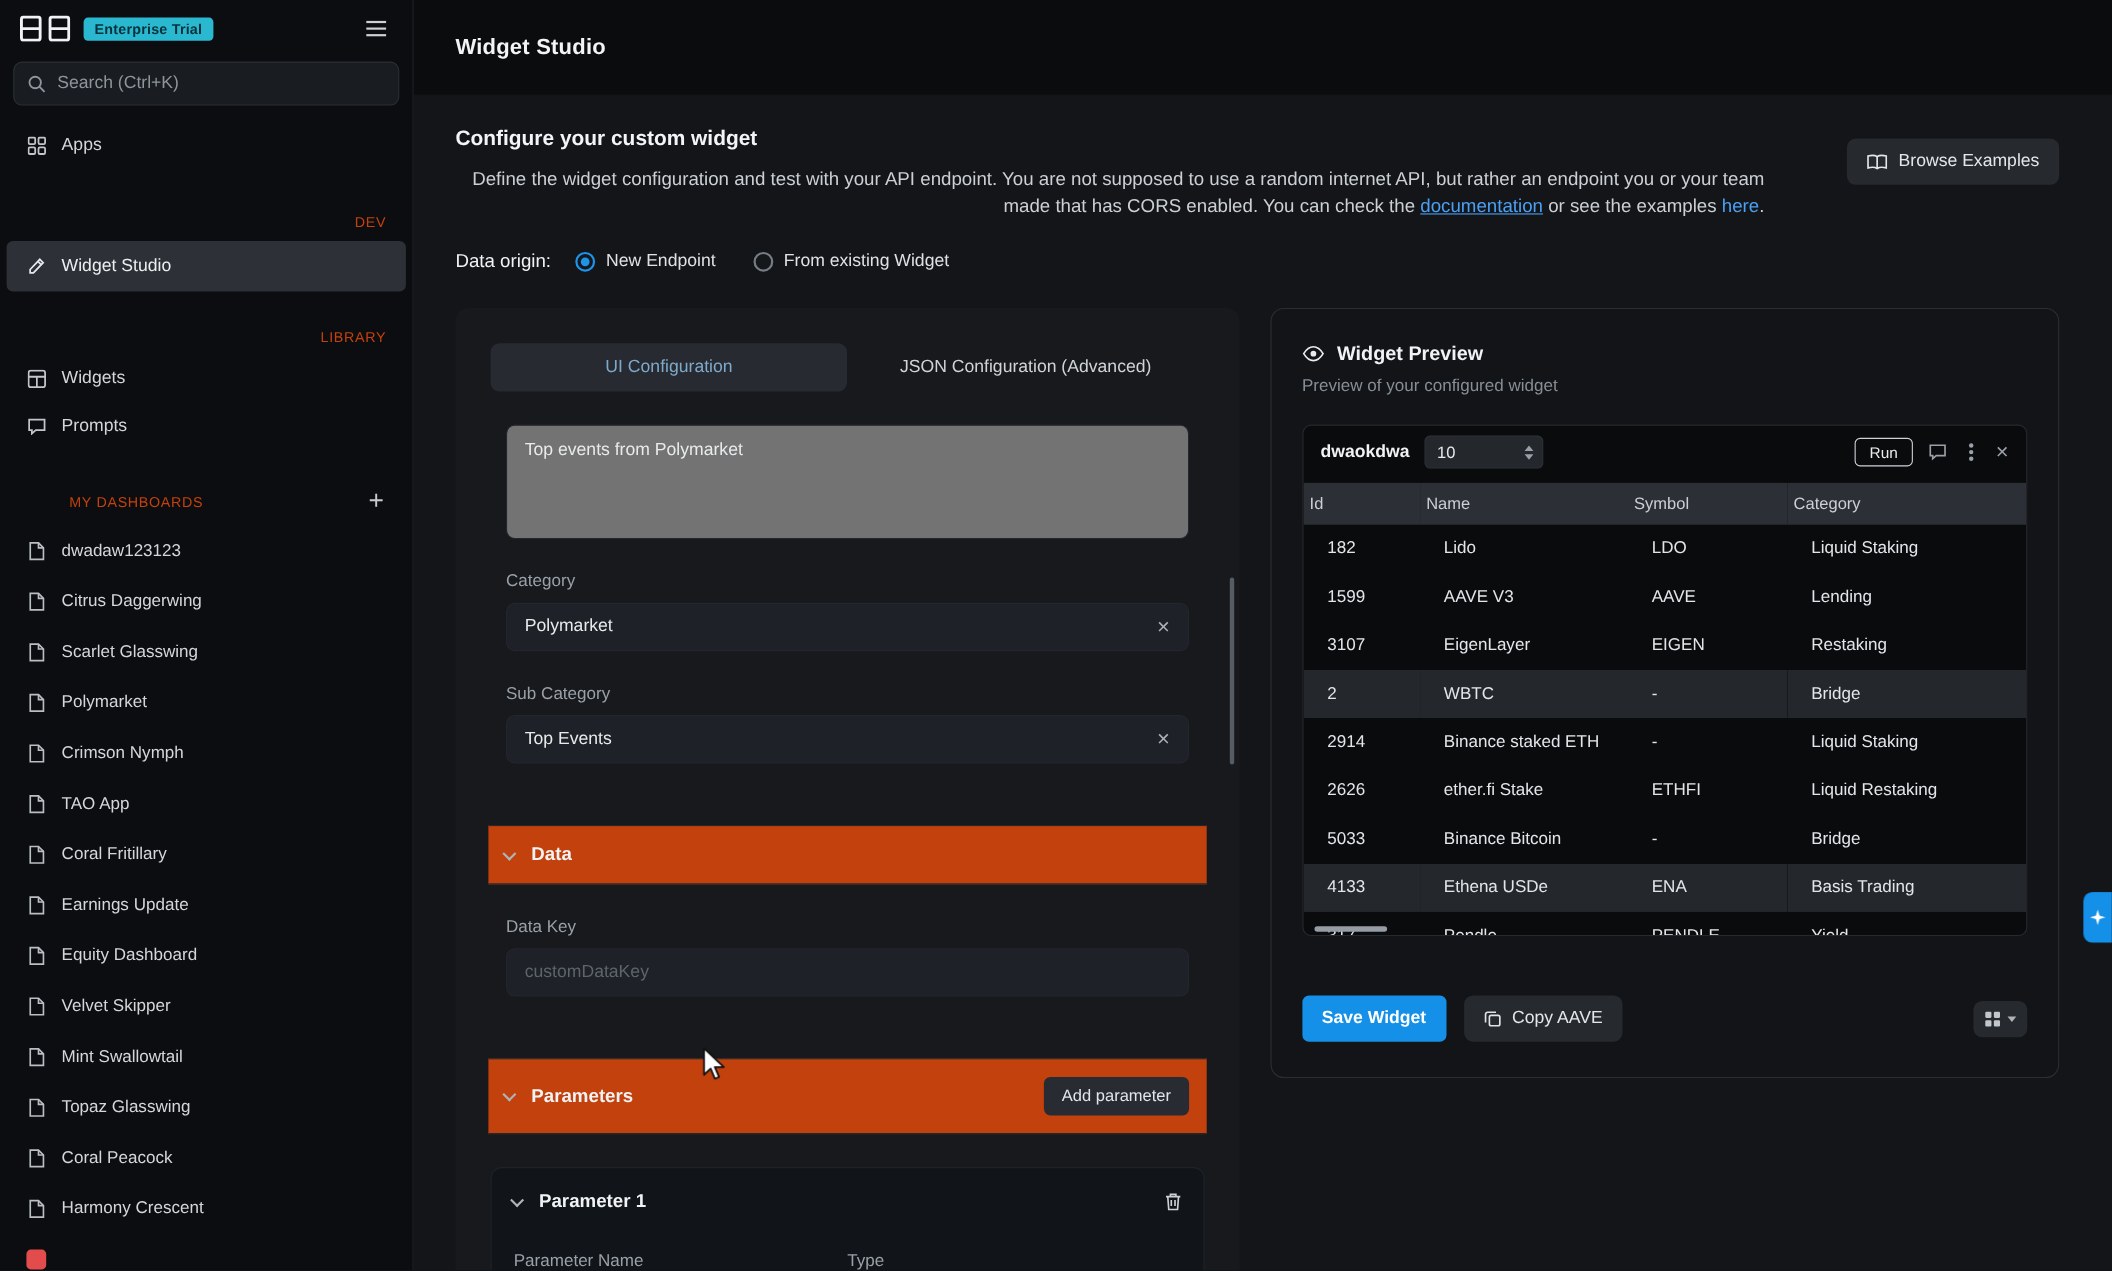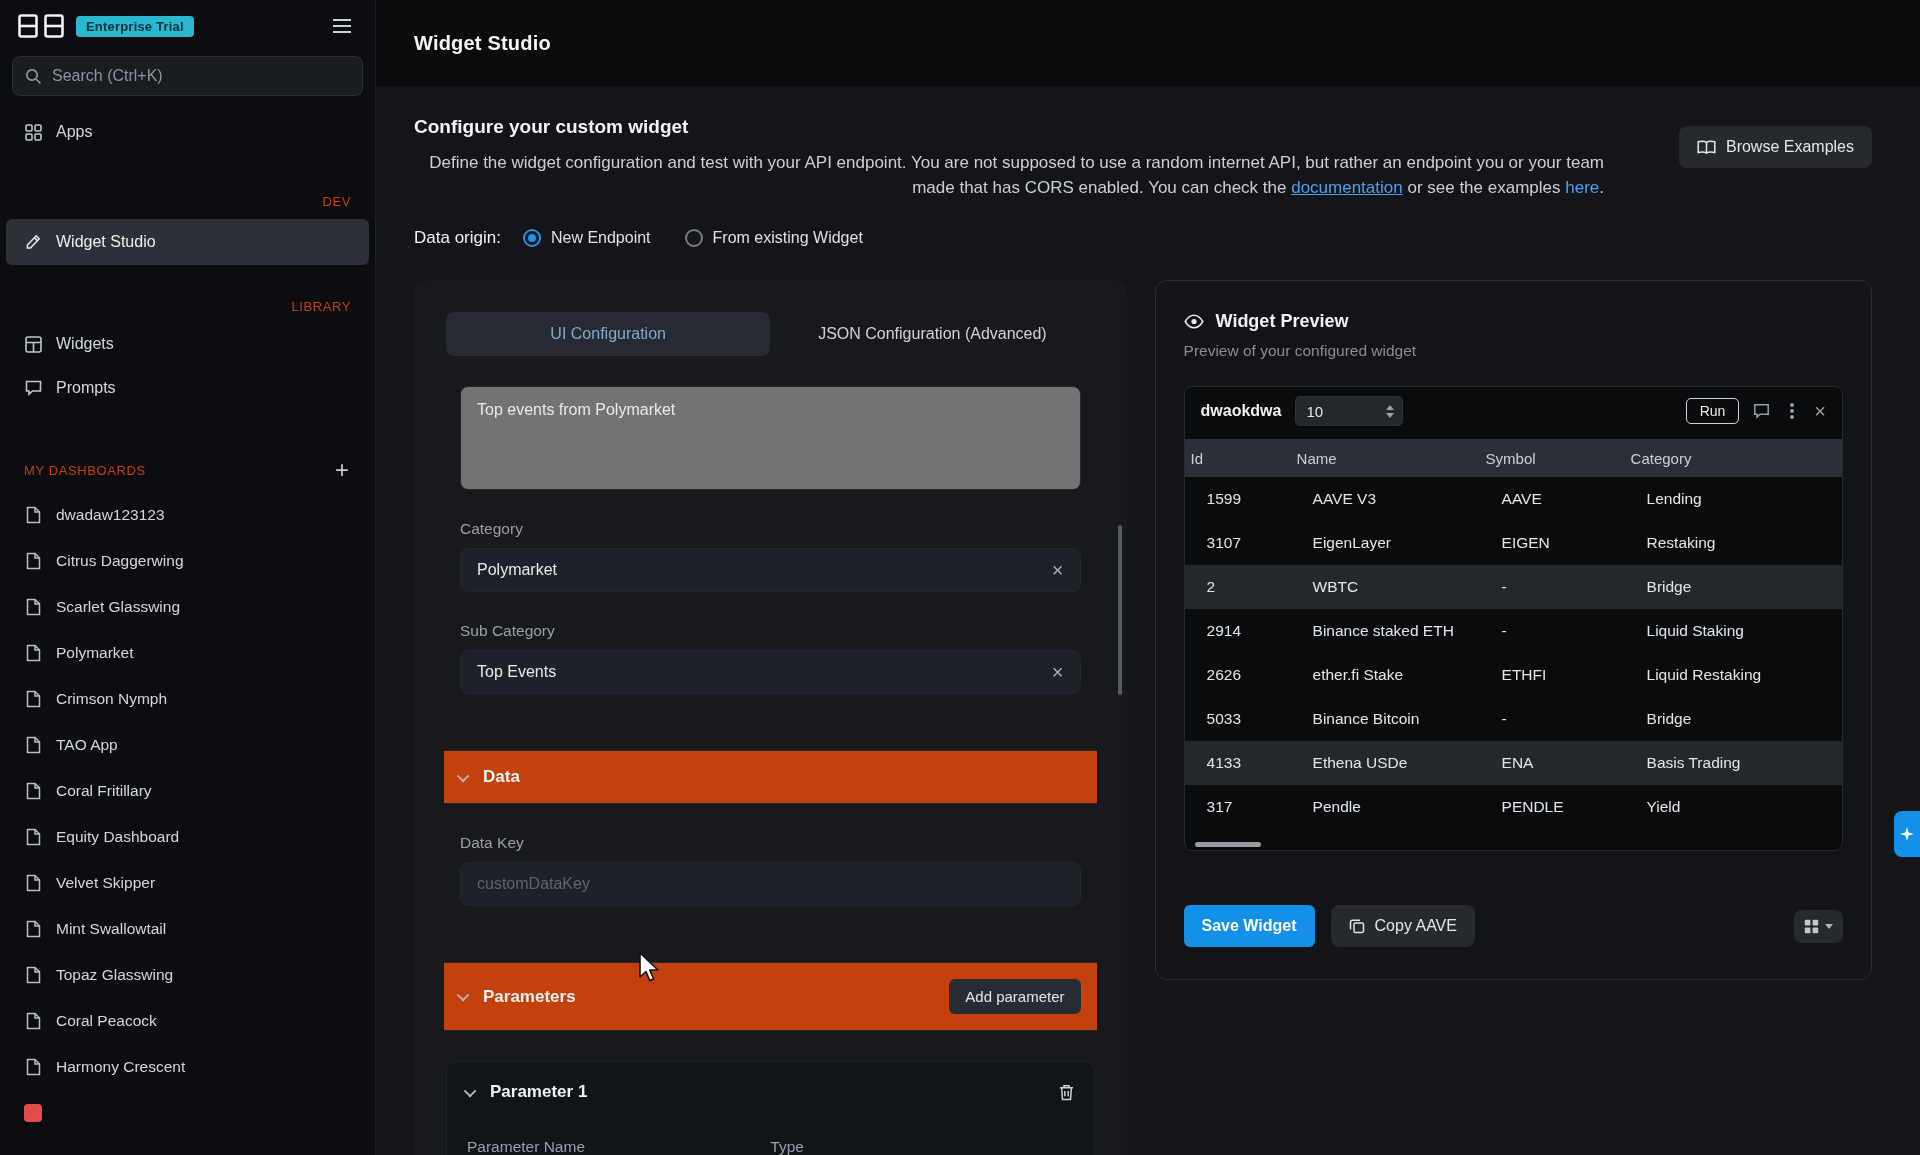--- a/index.html
+++ b/index.html
@@ -16,21 +16,21 @@
   .hamburger i { display:block; width:18px; height:2px; background:#cdd1d5; }
   .search { margin:18px 12px 0; height:40px; background:#191c20; border:1px solid #2b2f35; border-radius:8px; display:flex; align-items:center; gap:10px; padding:0 12px; color:#8f959c; font-size:16px; cursor:text; }
   .nav-item { display:flex; align-items:center; gap:14px; height:44px; padding:0 24px; font-size:16px; color:#d4d7da; cursor:pointer; }
   .nav-item .nicon { display:flex; width:18px; justify-content:center; }
   .nav-item.apps { margin-top:14px; }
   .nav-item.active { background:#2d3137; border-radius:6px; margin:10px 6px 0; padding:0 18px; height:46px; color:#eceef0; }
   .sec { font-size:13px; color:#c2410c; letter-spacing:.6px; padding:0 24px; display:block;text-align:right; }
   .sec.dev { margin-top:40px; }
   .sec.library { margin-top:34px; }
   .lib-gap { margin-top:8px; }
-  .sec-row { display:flex; align-items:center; justify-content:space-between; margin-top:48px; padding-right:26px; }
+  .sec-row { display:flex; align-items:center; justify-content:space-between; margin-top:34px; padding-right:26px;padding-left:39px; }
   .plus { color:#c6cacf; font-size:24px; line-height:1; cursor:pointer; font-weight:300; }
   .dash-list { margin-top:10px; }
   .dash-item { height:46px; font-size:15.5px; }
   .red-icon { width:18px; height:18px; border-radius:4px; background:#e24c4c; display:inline-block; }
 
   
   main { flex:1; display:flex; flex-direction:column; height:100%; overflow:hidden; background:#131518; }
   .topbar { height:86px; flex:0 0 86px; background:#0b0c0e; display:flex; align-items:center; padding:0 38px; }
   .topbar h1 { font-size:20px; color:#f2f4f6; letter-spacing:.2px; }
   .content { padding:22px 48px 0 38px; flex:1; position:relative; }
@@ -248,20 +248,29 @@
   <div class="nav-item dash-item">
     <span class="nicon">
             <svg width="15" height="18" viewBox="0 0 15 18" fill="none" stroke="#b9bec4" stroke-width="1.5">
               <path d="M1.5 1.5 h7.5 l4.5 4.5 v10.5 h-12 z"></path>
               <path d="M9 1.5 v4.5 h4.5"></path>
             </svg>
           </span>
     <span class="dlabel">Coral Fritillary</span>
   </div>
 
+  <div class="nav-item dash-item">
+    <span class="nicon">
+            <svg width="15" height="18" viewBox="0 0 15 18" fill="none" stroke="#b9bec4" stroke-width="1.5">
+              <path d="M1.5 1.5 h7.5 l4.5 4.5 v10.5 h-12 z"></path>
+              <path d="M9 1.5 v4.5 h4.5"></path>
+            </svg>
+          </span>
+    <span class="dlabel">Earnings Update</span>
+  </div>
 
   <div class="nav-item dash-item">
     <span class="nicon">
             <svg width="15" height="18" viewBox="0 0 15 18" fill="none" stroke="#b9bec4" stroke-width="1.5">
               <path d="M1.5 1.5 h7.5 l4.5 4.5 v10.5 h-12 z"></path>
               <path d="M9 1.5 v4.5 h4.5"></path>
             </svg>
           </span>
     <span class="dlabel">Equity Dashboard</span>
   </div>
@@ -455,20 +464,26 @@
               <thead>
                   <tr>
                     <th>Id</th>
                     <th>Name</th>
                     <th>Symbol</th>
                     <th>Category</th>
                   </tr>
                 </thead>
               <tbody>
                   <tr>
+                    <td>182</td>
+                    <td>Lido</td>
+                    <td>LDO</td>
+                    <td>Liquid Staking</td>
+                  </tr>
+                  <tr>
                     <td>1599</td>
                     <td>AAVE V3</td>
                     <td>AAVE</td>
                     <td>Lending</td>
                   </tr>
                   <tr>
                     <td>3107</td>
                     <td>EigenLayer</td>
                     <td>EIGEN</td>
                     <td>Restaking</td>

